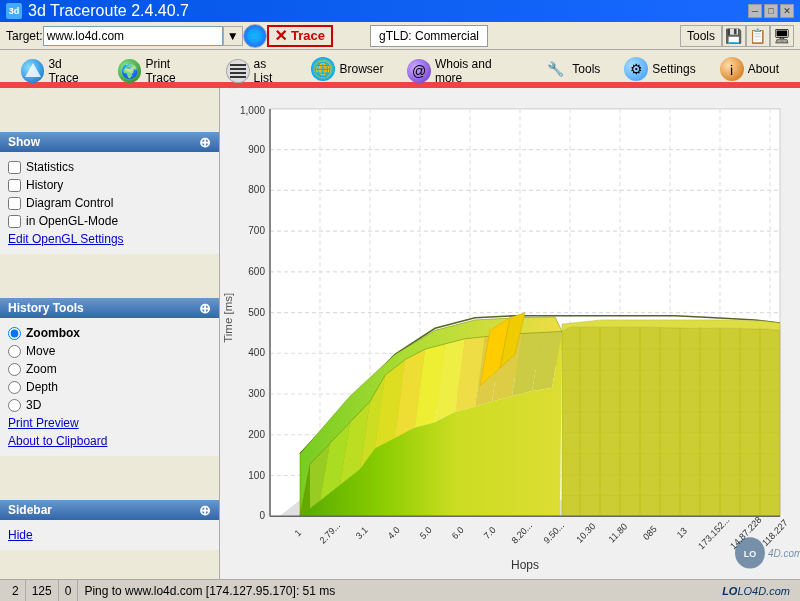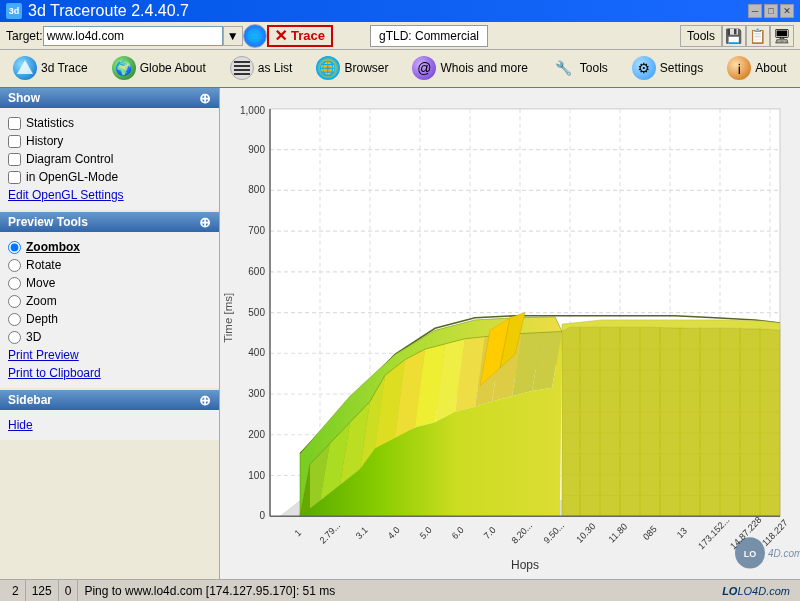--- a/index.html
+++ b/index.html
@@ -16,30 +16,30 @@
     #toolbar { background: #ece9d8; border-bottom: 1px solid #aaa; padding: 3px 6px; display: flex; align-items: center; height: 28px; }
     #toolbar label { font-size: 12px; }
     #toolbar input[type=text] { width: 180px; height: 20px; border: 1px solid #7a9eb5; padding: 1px 3px; font-size: 12px; background: white; }
     #toolbar .toolbar-btn { height: 22px; padding: 2px 6px; background: #ece9d8; border: 1px solid #aaa; font-size: 12px; cursor: pointer; display: flex; align-items: center; gap: 3px; }
     #toolbar .trace-btn { background: #ece9d8; border: 2px solid #cc0000; padding: 2px 8px; font-weight: bold; font-size: 13px; color: #cc0000; display: flex; align-items: center; gap: 4px; }
     #toolbar .gtld-btn { background: white; border: 1px solid #999; padding: 2px 8px; font-size: 12px; margin-left: 37px; }
     #toolbar .spacer { flex: 1; }
     #toolbar .right-btn { width: 24px; height: 22px; background: #ece9d8; border: 1px solid #aaa; display: flex; align-items: center; justify-content: center; cursor: pointer; font-size: 14px; }
 
     
-    #nav-bar { background: #ece9d8; border-bottom: 1px solid #ef4444; display: flex; align-items: flex-end; padding: 3px 4px; gap: 6px; height: 38px; }
+    #nav-bar { background: #ece9d8; border-bottom: 6px solid #ef4444; display: flex; align-items: flex-start; padding: 3px 12px; gap: 6px; height: 38px; }
     .nav-item { display: flex; align-items: center; gap: 4px; padding: 3px 8px; border: 1px solid transparent; cursor: pointer; font-size: 12px; border-radius: 2px; }
     .nav-item .nav-icon { width: 24px; height: 24px; border-radius: 50%; display: flex; align-items: center; justify-content: center; font-size: 14px; }
 
     
     #main { display: flex; height: calc(601px - 22px - 28px - 38px - 22px); }
 
     
     #sidebar { width: 220px; background: #ece9d8; border-right: 1px solid #aaa; overflow-y: auto; flex-shrink: 0; }
-    .sidebar-section { margin-bottom: 2px; }
+    .sidebar-section { margin-bottom: 2px; margin-top: 44px; }
     .sidebar-section-header { background: linear-gradient(to bottom, #6699cc, #3366aa); color: white; padding: 3px 8px; display: flex; justify-content: space-between; align-items: center; font-weight: bold; font-size: 12px; cursor: pointer; }
     .sidebar-section-header .collapse-btn { font-size: 14px; line-height: 1; }
     .sidebar-section-content { padding: 6px 8px; background: #f0f0f0; }
     .checkbox-item { display: flex; align-items: center; gap: 5px; padding: 2px 0; font-size: 12px; cursor: pointer; }
     .checkbox-item input[type=checkbox] { margin: 0; }
     .link-item { color: #0000cc; text-decoration: underline; cursor: pointer; font-size: 12px; padding: 2px 0; display: block; }
     .radio-item { display: flex; align-items: center; gap: 5px; padding: 2px 0; font-size: 12px; cursor: pointer; }
     .radio-item input[type=radio] { margin: 0; }
     .radio-item.selected { font-weight: bold; }
 
@@ -93,21 +93,21 @@
   <div class="nav-item">
     <div class="nav-icon" style="background:radial-gradient(circle at 35% 35%, #88ddff, #0066cc);">
       <svg width="20" height="20" viewBox="0 0 20 20">
           <polygon points="10,2 18,16 2,16" fill="#fff" opacity="0.8"></polygon>
         </svg>
     </div>
     <span>3d Trace</span>
   </div>
   <div class="nav-item">
     <div class="nav-icon" style="background:radial-gradient(circle at 35% 35%, #88ee88, #227722);">🌍</div>
-    <span>Globe About</span>
+    <span>Print Trace</span>
   </div>
   <div class="nav-item">
     <div class="nav-icon" style="background:#ddd; border:1px solid #aaa;">
       <svg width="18" height="18" viewBox="0 0 18 18">
           <rect x="1" y="2" width="16" height="2" fill="#333"></rect>
           <rect x="1" y="6" width="16" height="2" fill="#333"></rect>
           <rect x="1" y="10" width="16" height="2" fill="#333"></rect>
           <rect x="1" y="14" width="16" height="2" fill="#333"></rect>
         </svg>
     </div>
@@ -160,50 +160,46 @@
         <label class="checkbox-item">
           <input type="checkbox" style="">
           <span>in OpenGL-Mode</span>
         </label>
         <a class="link-item">Edit OpenGL Settings</a>
       </div>
     </div>
 
     <div class="sidebar-section">
       <div class="sidebar-section-header">
-        <span>Preview Tools</span>
+        <span>History Tools</span>
         <span class="collapse-btn">⊕</span>
       </div>
       <div class="sidebar-section-content">
         <label class="radio-item selected">
           <input type="radio" name="diagram-tool" checked="" style="">
-          <span style="font-weight:bold;text-decoration:underline;">Zoombox</span>
-        </label>
-        <label class="radio-item">
-          <input type="radio" name="diagram-tool" style="">
-          <span>Rotate</span>
+          <span style="font-weight:bold;">Zoombox</span>
         </label>
         <label class="radio-item">
           <input type="radio" name="diagram-tool" style="">
           <span>Move</span>
         </label>
         <label class="radio-item">
           <input type="radio" name="diagram-tool" style="">
           <span>Zoom</span>
         </label>
         <label class="radio-item">
           <input type="radio" name="diagram-tool" style="">
           <span>Depth</span>
         </label>
         <label class="radio-item">
           <input type="radio" name="diagram-tool" style="">
           <span>3D</span>
         </label>
         <a class="link-item">Print Preview</a>
-        <a class="link-item">Print to Clipboard</a>
+        <a class="link-item">About to Clipboard</a>
       </div>
     </div>
 
     <div class="sidebar-section">
       <div class="sidebar-section-header">
         <span>Sidebar</span>
         <span class="collapse-btn">⊕</span>
       </div>
       <div class="sidebar-section-content">
         <a class="link-item">Hide</a>

